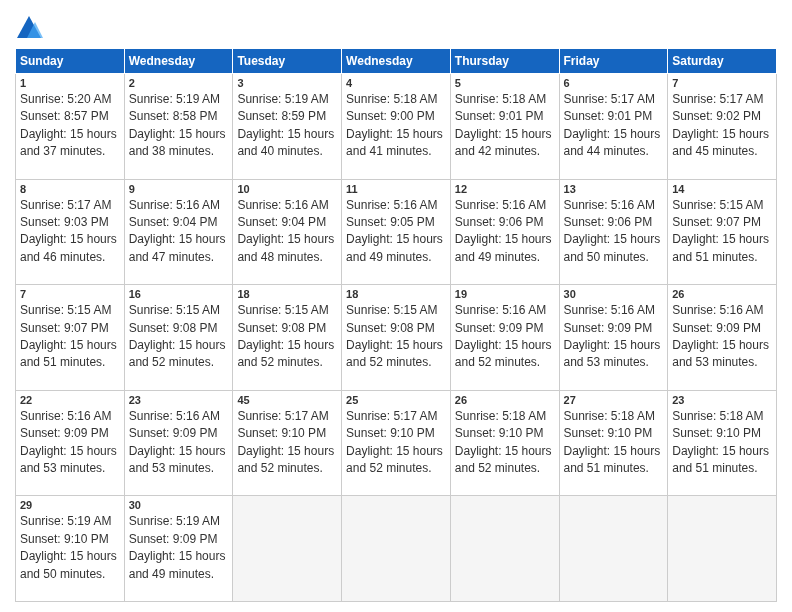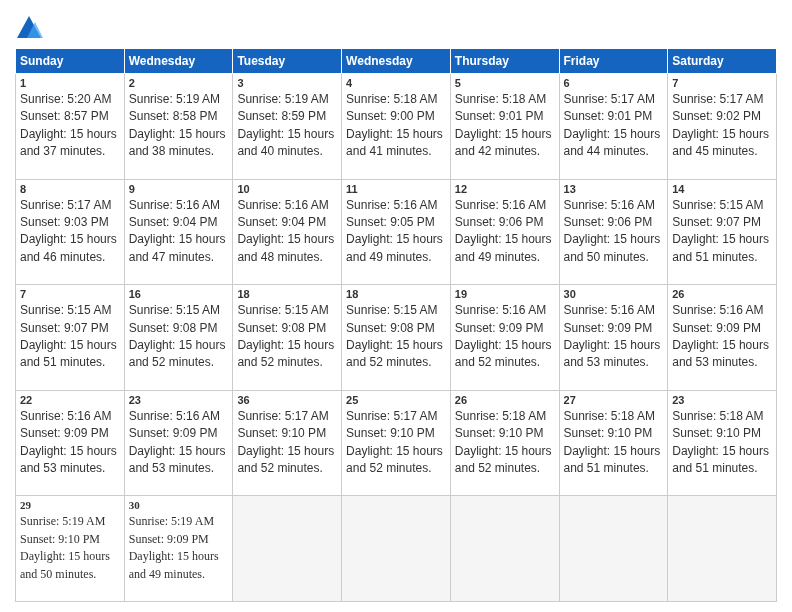--- a/index.html
+++ b/index.html
@@ -93,21 +93,20 @@
     .day-info {
       font-size: 12px;
       color: #333;
       line-height: 1.45;
     }
     .empty-cell {
       background: #f5f5f5;
     }
     .last-row td {
       height: 70px;
-      font-family: Liberation Serif, serif;
     }
   </style>
 </head>
 <body>
 
 <div class="page">
   <div class="header">
     <div class="logo">
       <svg class="logo-icon" viewBox="0 0 28 28">
         <polygon points="14,2 26,24 2,24" fill="#1565c0"></polygon>
@@ -322,21 +321,21 @@
       </td>
           <td>
         <span class="day-num">23</span>
         <div class="day-info">
           Sunrise: 5:16 AM<br>
           Sunset: 9:09 PM<br>
           Daylight: 15 hours and 53 minutes.
         </div>
       </td>
           <td>
-        <span class="day-num">36</span>
+        <span class="day-num">45</span>
         <div class="day-info">
           Sunrise: 5:17 AM<br>
           Sunset: 9:10 PM<br>
           Daylight: 15 hours and 52 minutes.
         </div>
       </td>
           <td>
         <span class="day-num">25</span>
         <div class="day-info">
           Sunrise: 5:17 AM<br>

